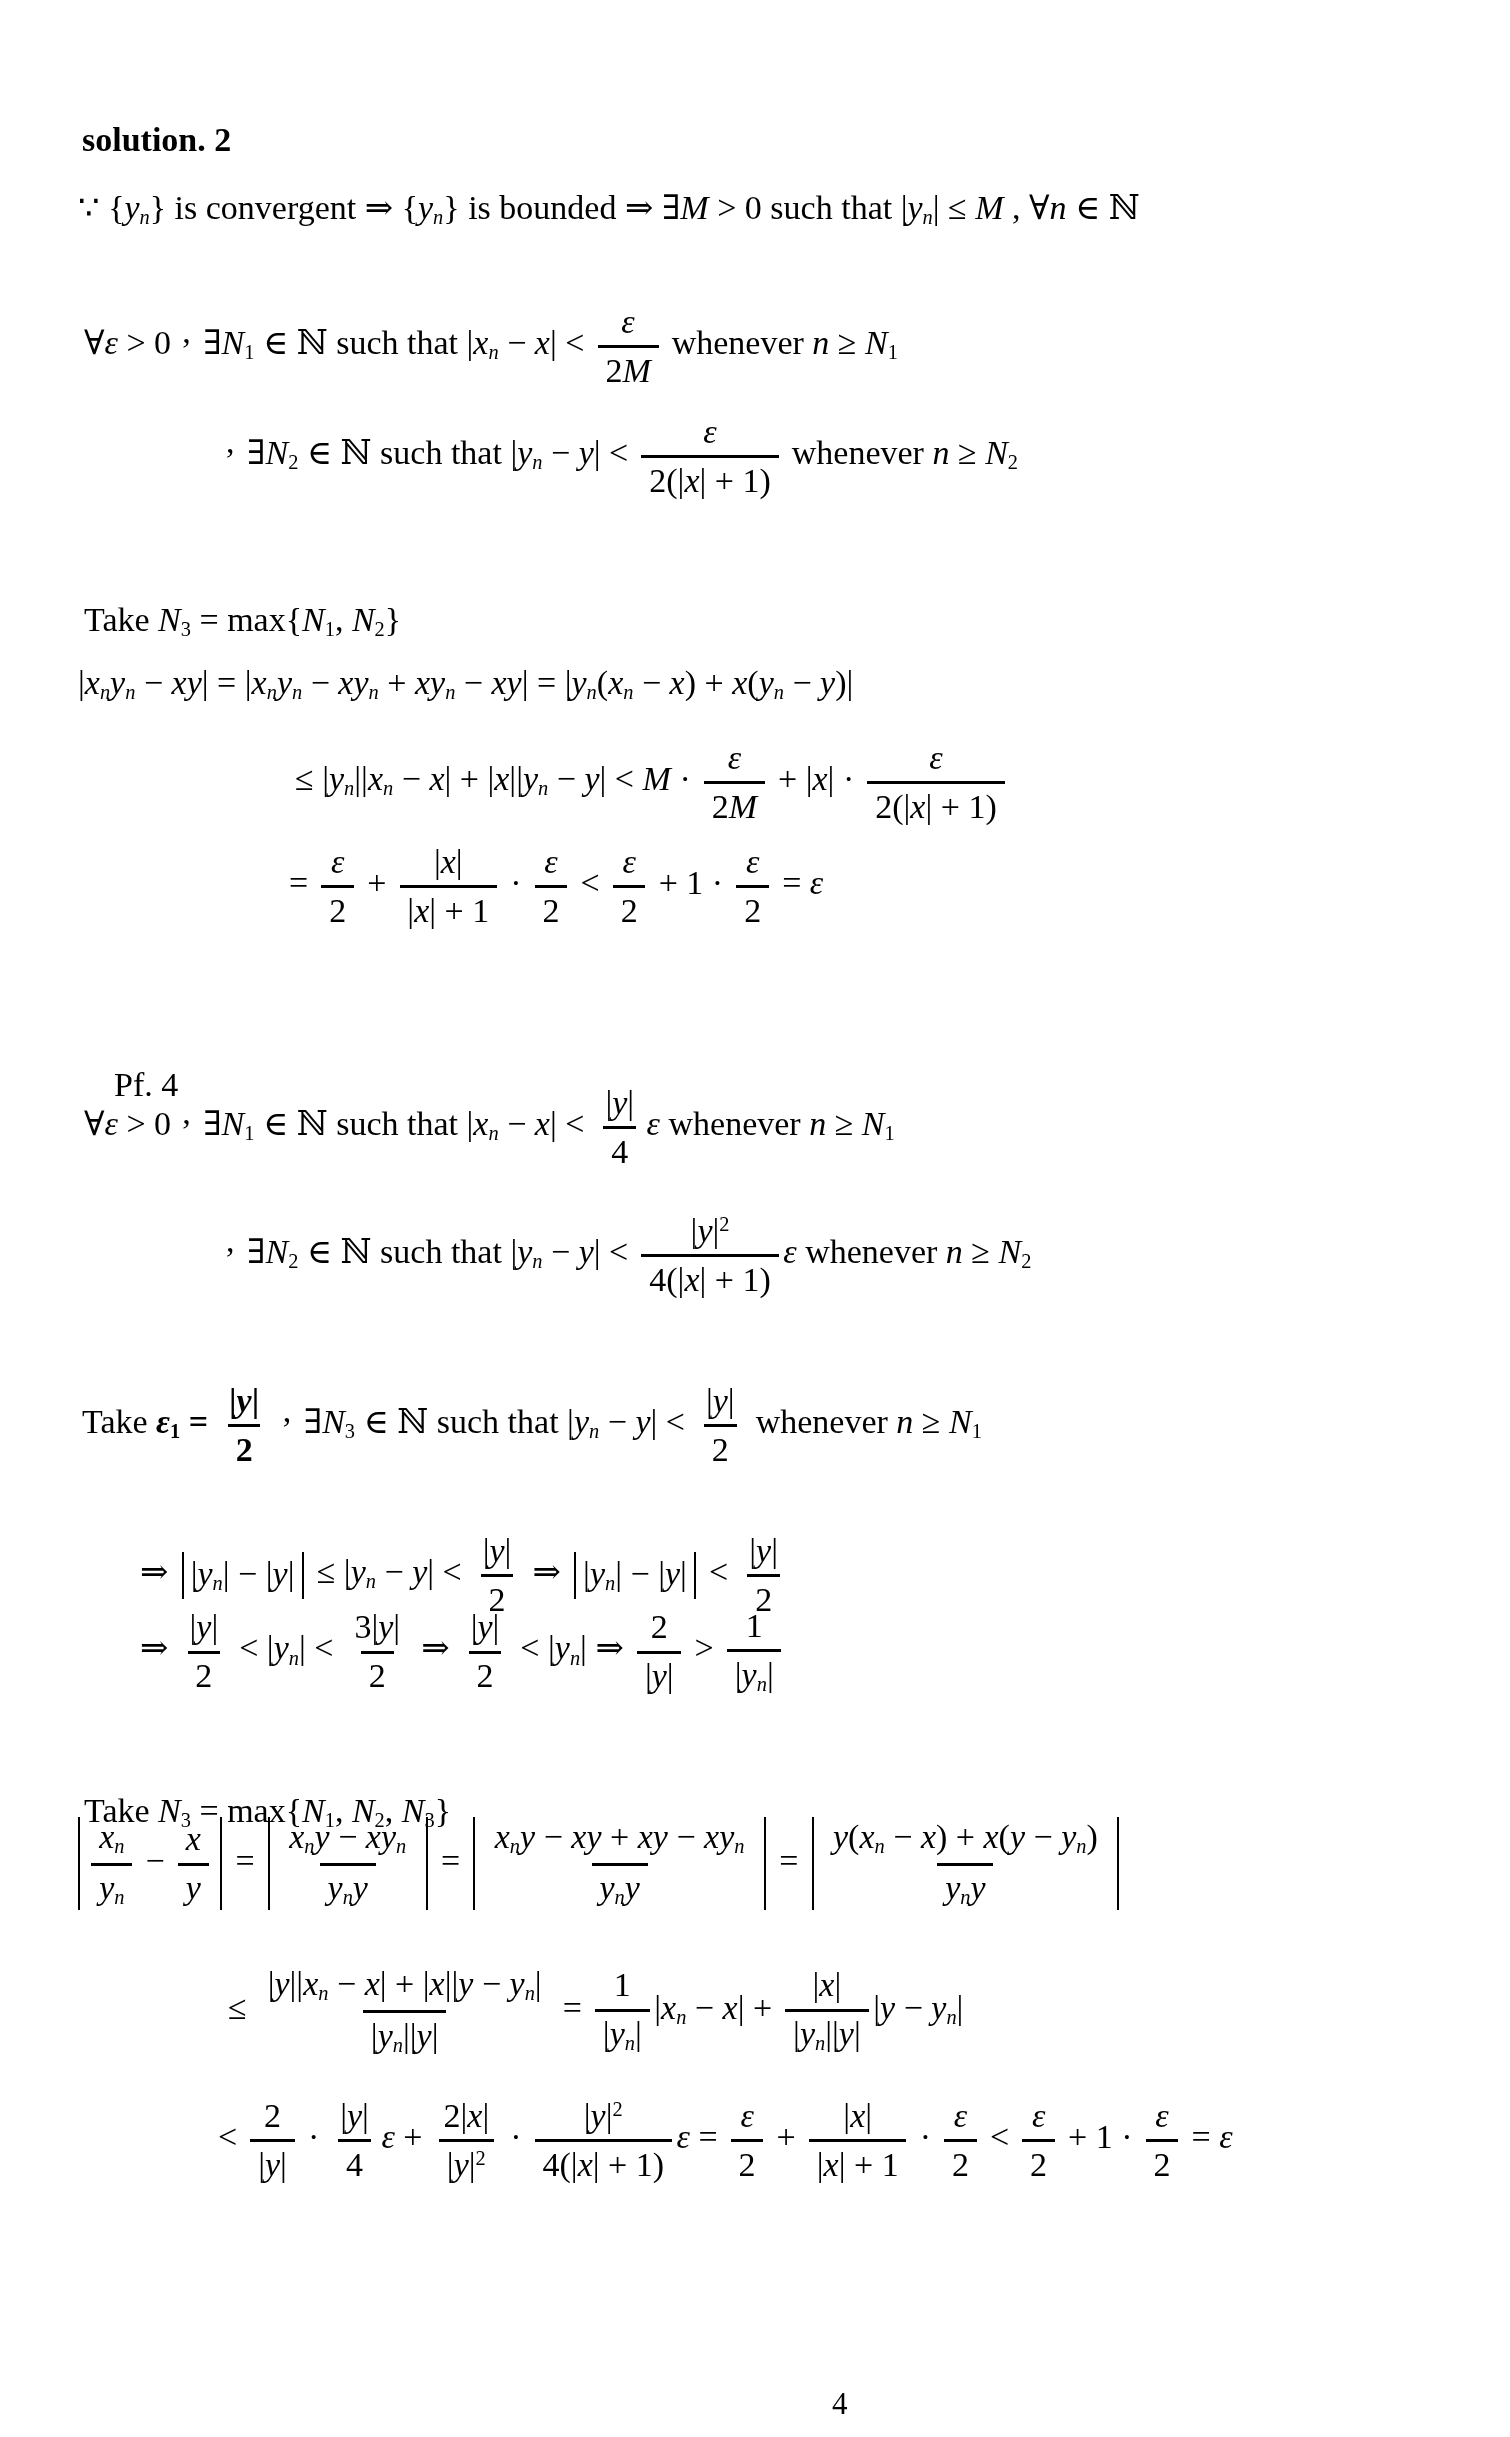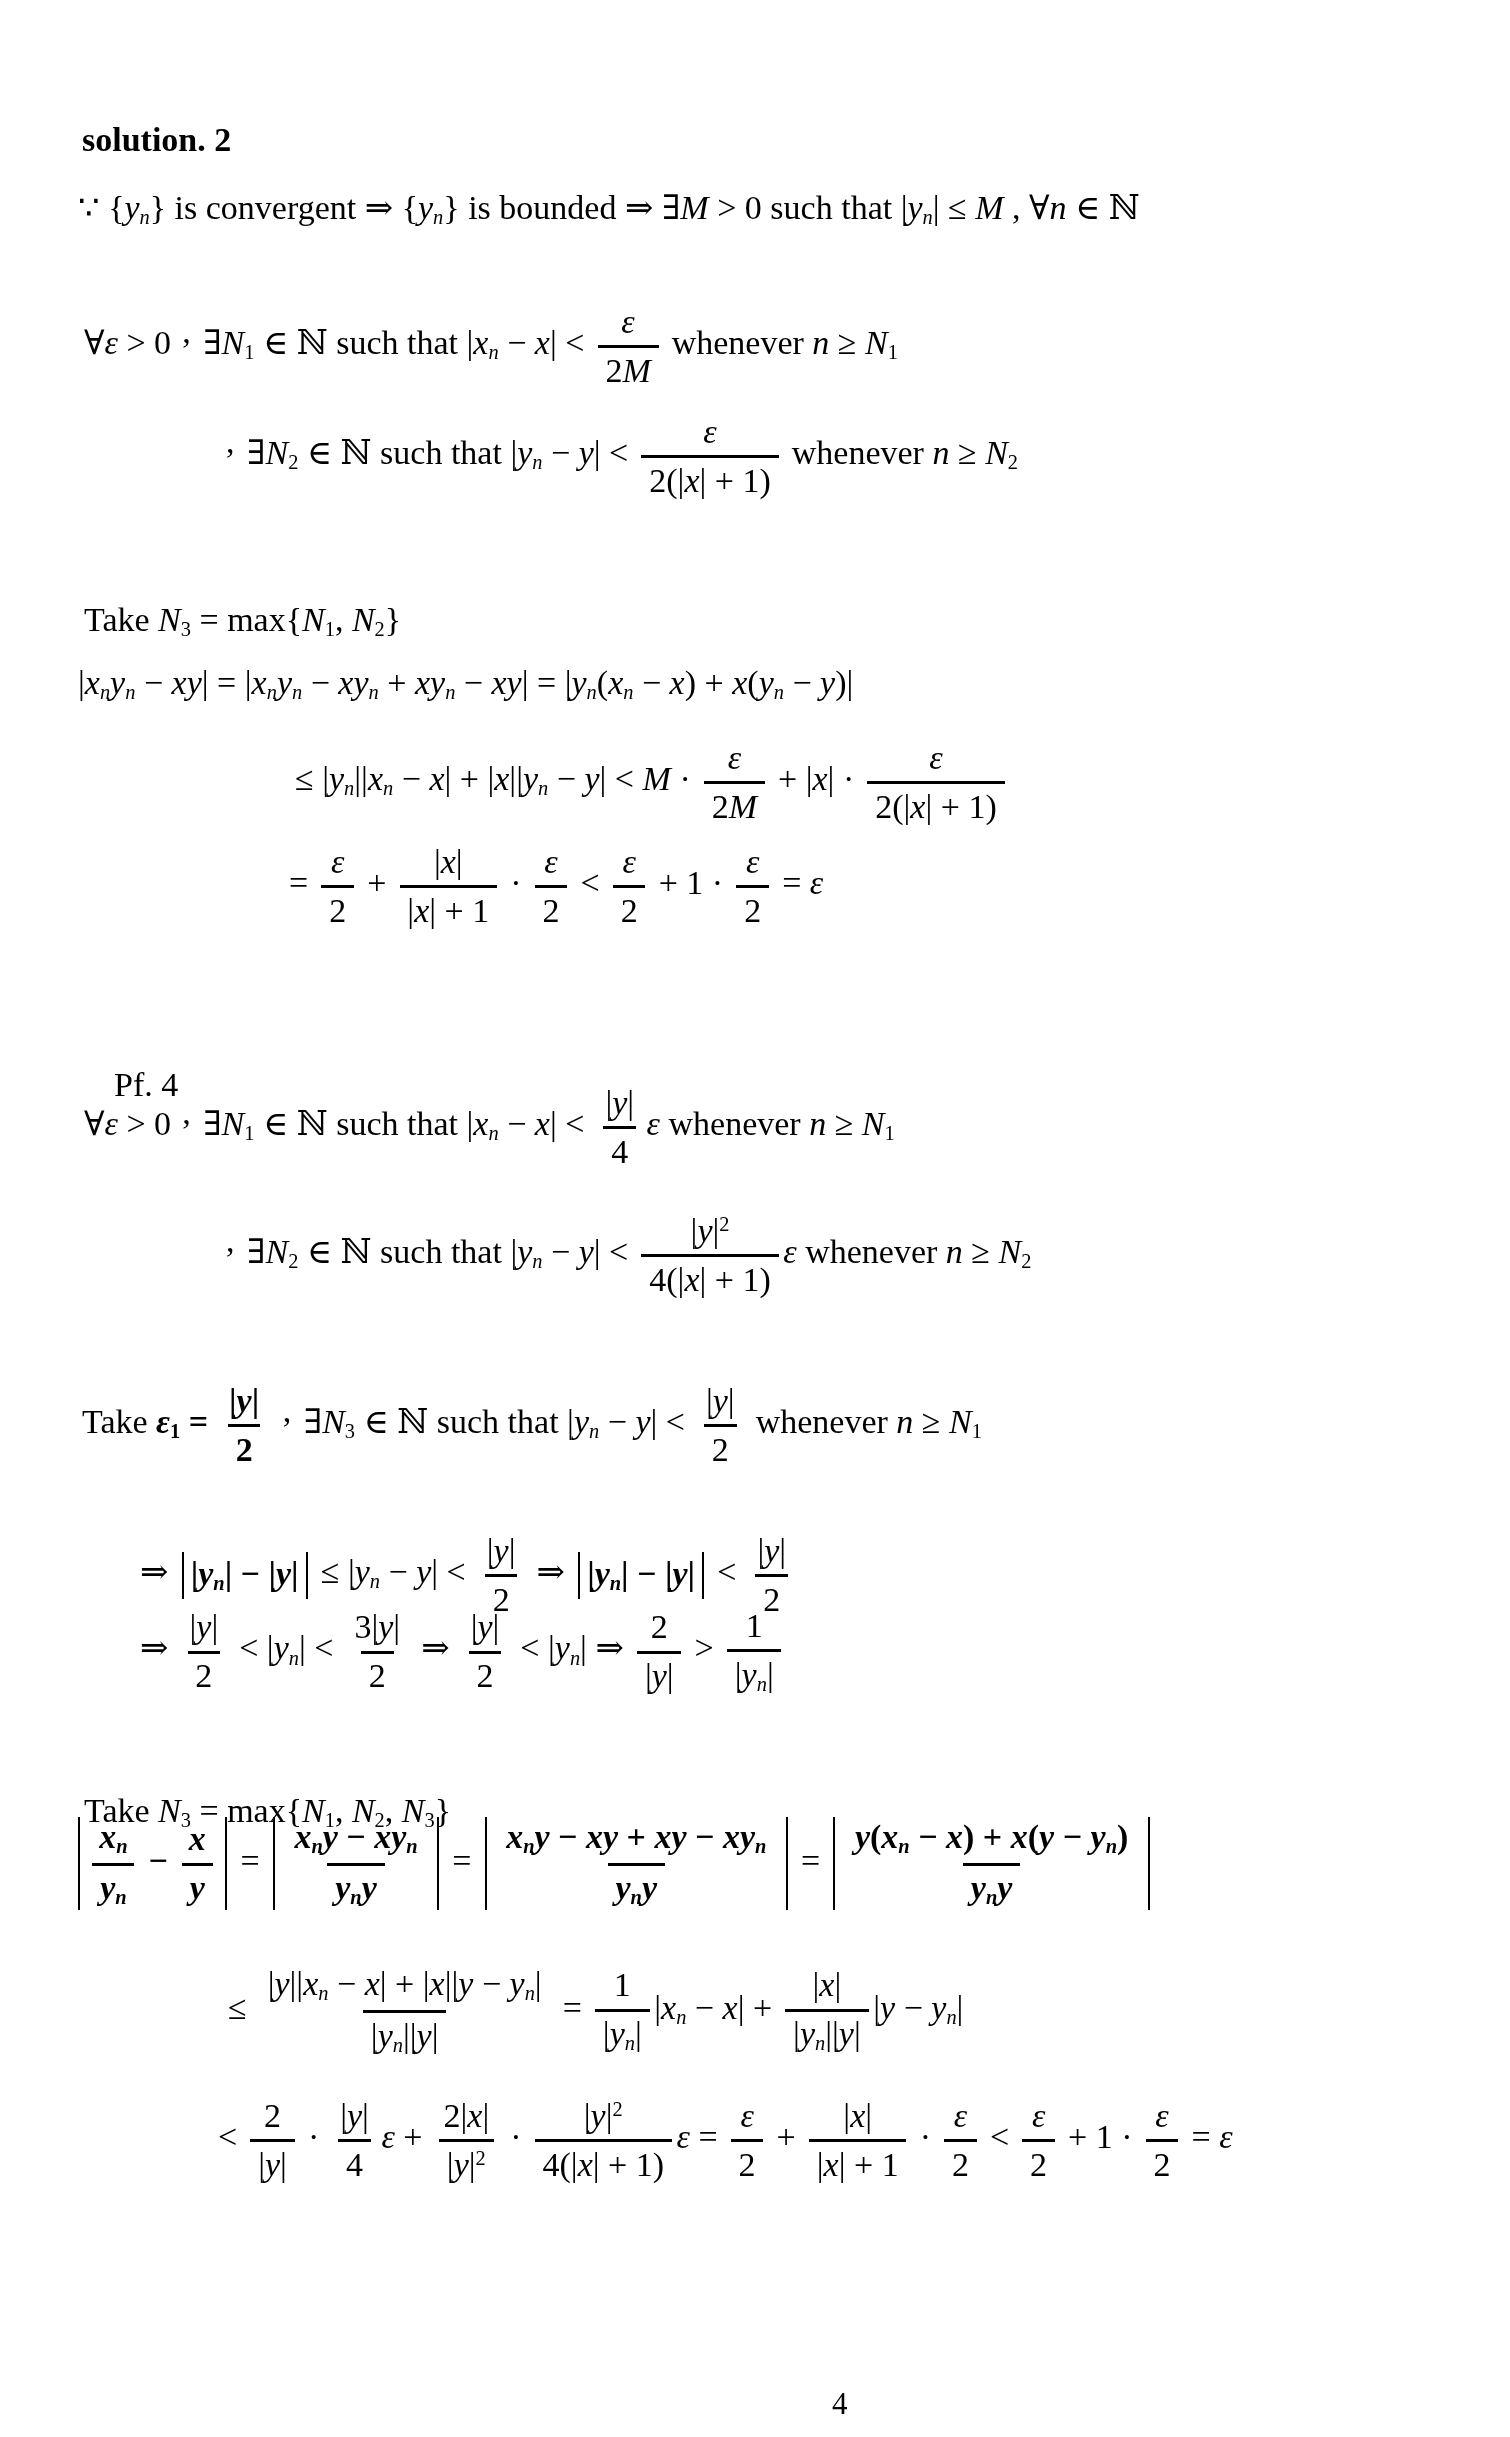--- a/index.html
+++ b/index.html
@@ -31,21 +31,20 @@
   }
   .frac .num{display:block;padding:0 7.8px 5.5px;line-height:1.05;}
   .frac .den{display:block;border-top:3.1px solid #000;padding:4.7px 7.8px 0;line-height:1.05;}
   .abs{
     display:inline-block;
     vertical-align:middle;
     border-left:2.3px solid #000;
     border-right:2.3px solid #000;
     padding:1.6px 7px;
     margin:0 4.7px;
-    font-weight:bold;
   }
   .msub{font-size:0.60em;vertical-align:-0.25em;letter-spacing:0;}
   .msup{font-size:0.60em;vertical-align:0.55em;}
   .ccomma{vertical-align:0.34em;padding:0 12.5px 0 11px;}
   .pagenum{
     position:absolute;
     left:832px;top:2386px;
     font-size:31px;
   }
 </style>

